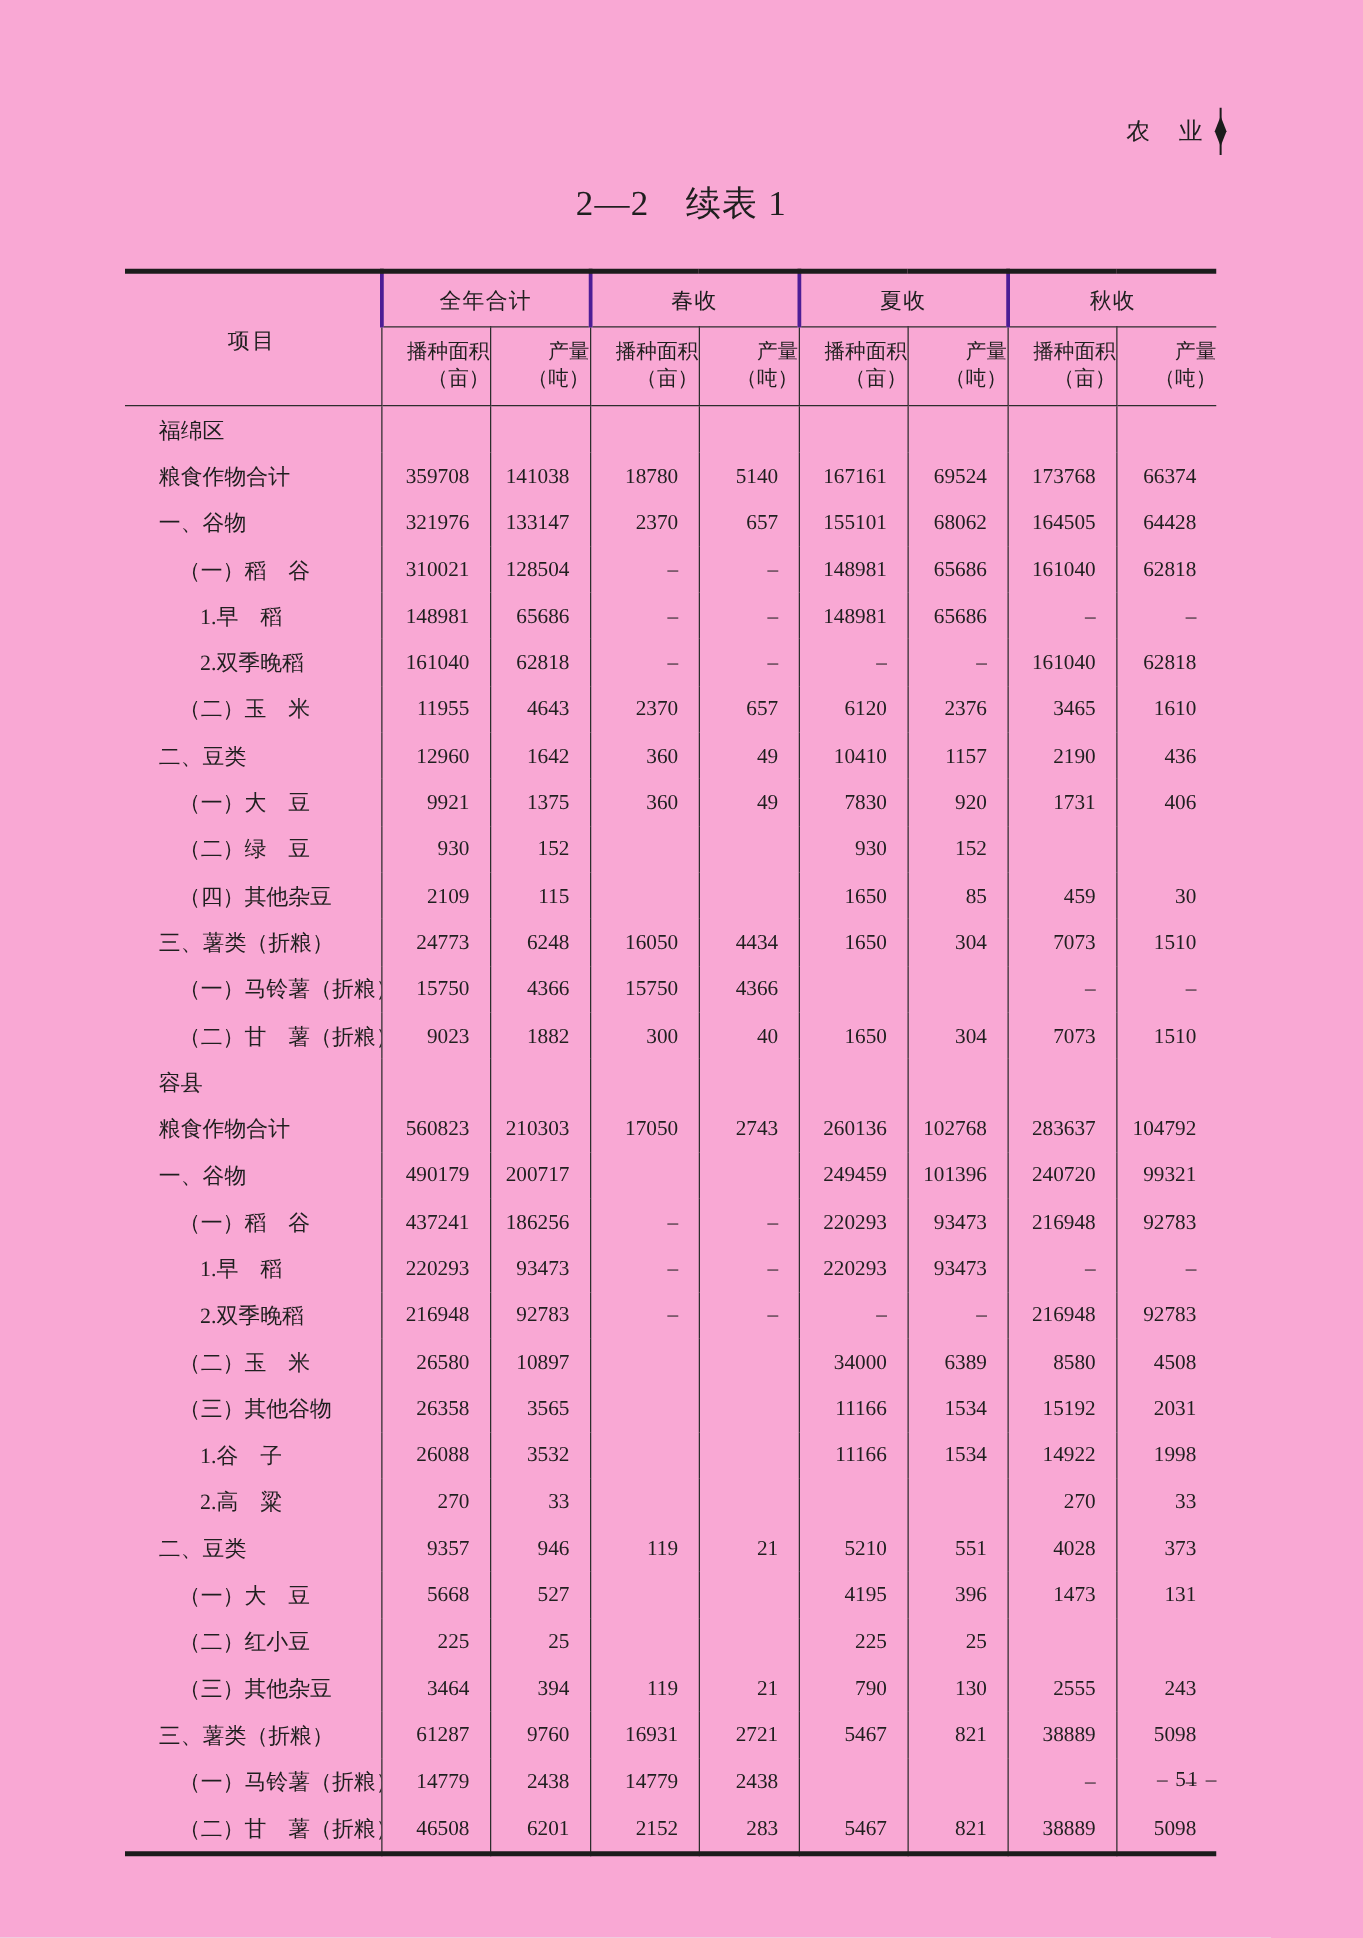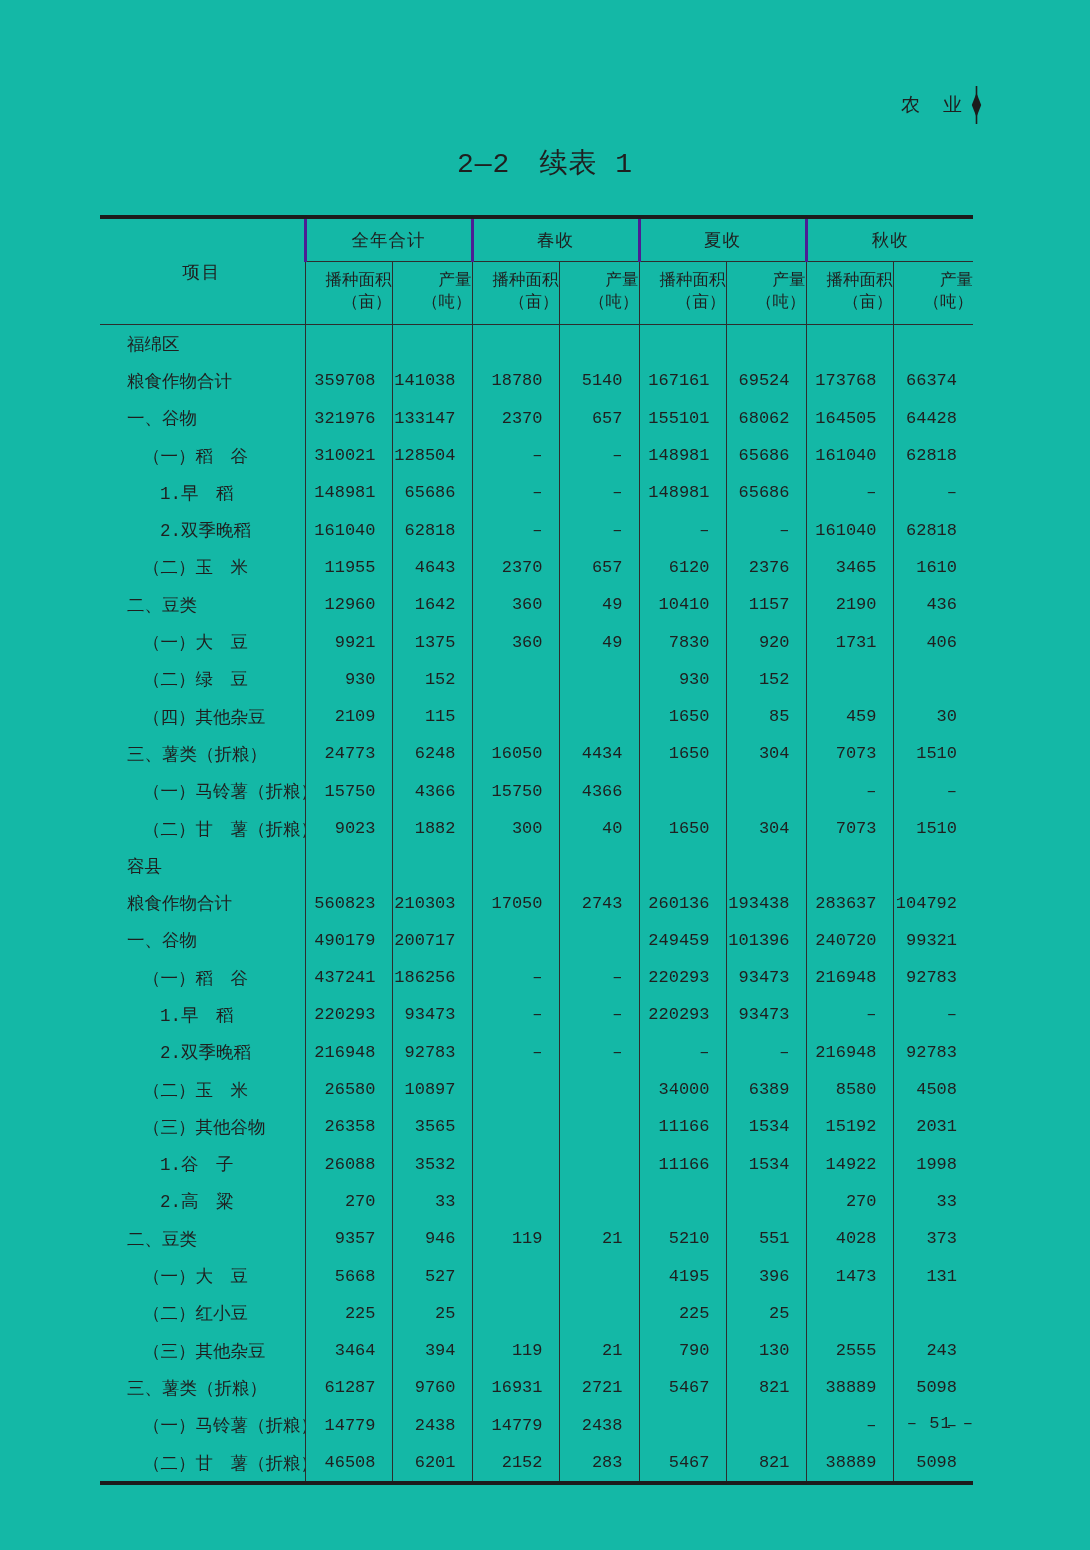--- a/index.html
+++ b/index.html
@@ -1,21 +1,21 @@
 <!DOCTYPE html>
 <html><head>
 <meta charset="utf-8">
 <style>
   html,body{margin:0;padding:0;background:#e8e8e8;}
   .page{
     position:relative;
     width:1090px;height:1550px;
     margin:0 auto;
-    background:#14b8a6;
-    font-family:Liberation Mono, monospace;
+    background:#f9a8d4;
+    font-family:Liberation Serif, serif;
     color:#1f1f1f;
     overflow:hidden;
   }
   
   .running-header{
     position:absolute;top:86px;right:108px;
     display:flex;align-items:center;gap:7px;
     font-size:19px;letter-spacing:2px;
   }
   .marker-icon{display:block;}
@@ -300,21 +300,21 @@
           <td class="num"></td>
           <td class="num"></td>
         </tr>
         <tr>
           <td class="label ind0">粮食作物合计</td>
           <td class="num">560823</td>
           <td class="num">210303</td>
           <td class="num">17050</td>
           <td class="num">2743</td>
           <td class="num">260136</td>
-          <td class="num">193438</td>
+          <td class="num">102768</td>
           <td class="num">283637</td>
           <td class="num">104792</td>
         </tr>
         <tr>
           <td class="label ind0">一、谷物</td>
           <td class="num">490179</td>
           <td class="num">200717</td>
           <td class="num"></td>
           <td class="num"></td>
           <td class="num">249459</td>

